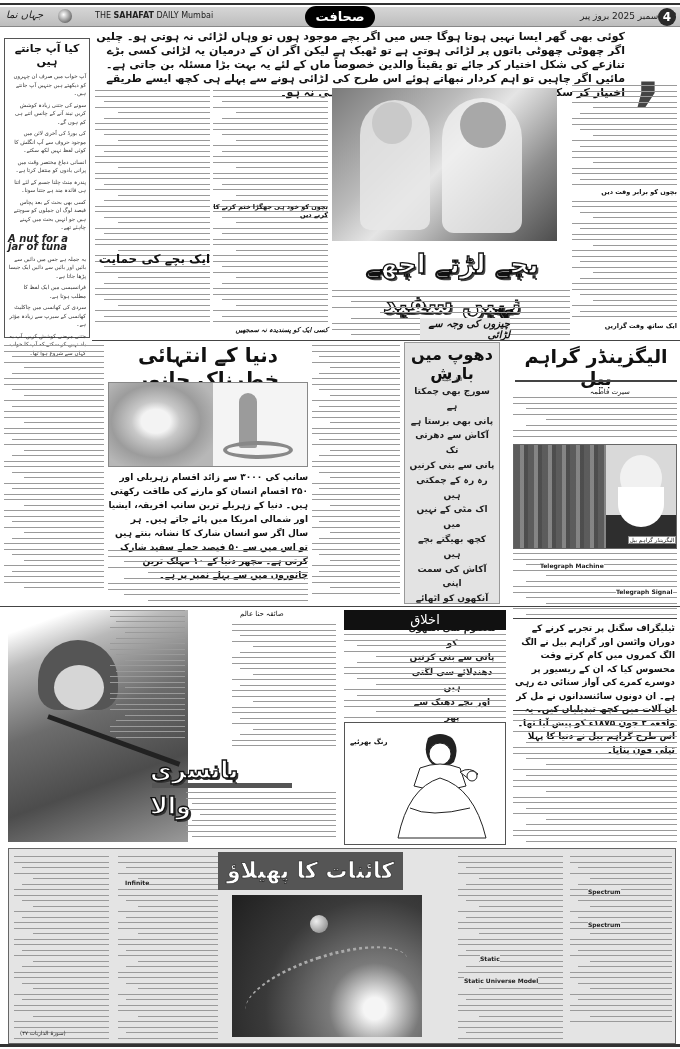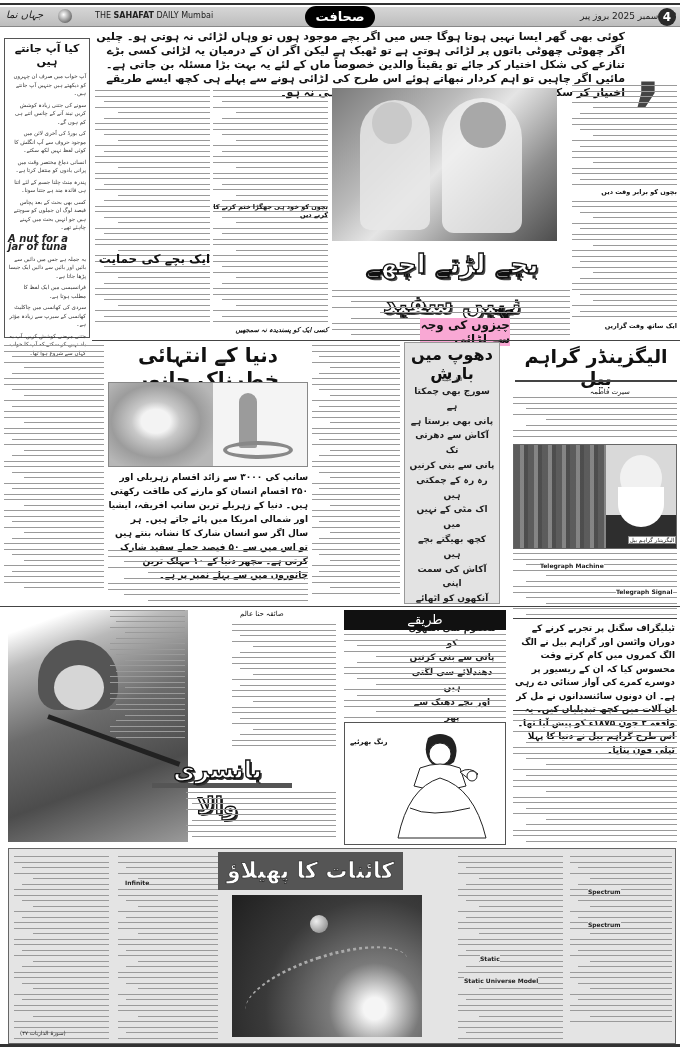--- a/index.html
+++ b/index.html
@@ -90,21 +90,21 @@
   #coloring-box { left: 344px; top: 722px; width: 162px; height: 123px; border: 1px solid #555; background: #fff; }
   #coloring-label { left: 350px; top: 738px; font-size: 7px; font-weight: bold; }
   #snow { left: 380px; top: 728px; width: 120px; height: 112px; }
 
   
   #flute-photo { left: 8px; top: 610px; width: 180px; height: 232px;
     background: linear-gradient(160deg,#ffffff 0 8%,#b9b9b9 20%,#6c6c6c 45%,#4c4c4c 70%,#9a9a9a 100%); }
   #flute-photo .hat { position: absolute; left: 30px; top: 30px; width: 80px; height: 70px; border-radius: 40px 40px 20px 20px; background: #555; }
   #flute-photo .face { position: absolute; left: 46px; top: 55px; width: 50px; height: 45px; border-radius: 50%; background: #d6d6d6; }
   #flute-photo .flute { position: absolute; left: 40px; top: 104px; width: 140px; height: 5px; background: #222; transform: rotate(20deg); transform-origin: left; }
-  #flute-head { left: 150px; top: 752px; width: 135px; height: 36px; font-size: 24px; text-align: center;
+  #flute-head { left: 150px; top: 752px; width: 135px; height: 36px; font-size: 24px; text-align: left;
     font-weight: bold; color: #fff; -webkit-text-stroke: 1.4px #111; text-shadow: 2px 2px 0 #333; line-height: 36px; }
   #flute-bar { left: 152px; top: 783px; width: 140px; height: 5px; background: #555; }
   #flute-byline { left: 240px; top: 610px; width: 90px; font-size: 7px; text-align: left; }
 
   
   #uni-frame { left: 8px; top: 848px; width: 668px; height: 196px; border: 1px solid #666; background: #e4e4e4; }
   #uni-head { left: 218px; top: 852px; width: 185px; height: 38px; background: #555; color: #fff; font-size: 22px;
     text-align: center; line-height: 38px; font-weight: bold; -webkit-text-stroke: 0.6px #222; }
   #uni-photo { left: 232px; top: 895px; width: 190px; height: 142px;
     background: radial-gradient(circle at 75% 80%,#f5f5f5 0 6%,#7a7a7a 25%,#3a3a3a 60%,#1f1f1f 100%); }
@@ -302,21 +302,21 @@
     <i></i>
     <i></i>
     <i></i>
     <i></i>
     <i></i>
     <i></i>
     <i></i>
     <i></i>
     <i></i>
   </div>
-<div class="abs headline rtl" style="left:420px;top:318px;width:90px;font-size:12px;background:#f9a8d4;">چیزوں کی وجہ سے لڑائی</div>
+<div class="abs headline rtl" style="left:420px;top:318px;width:90px;font-size:10px;background:#e5e5e5;font-style:italic;">چیزوں کی وجہ سے لڑائی</div>
 
 <div class="rule" style="left:92px;top:340px;width:588px;height:1px;"></div>
 
 <div class="lines" style="left:4px;top:345px;width:100px;height:255px;">
     <i></i>
     <i></i>
     <i></i>
     <i></i>
     <i></i>
     <i></i>
@@ -516,21 +516,21 @@
     <i></i>
     <i></i>
     <i></i>
     <i></i>
     <i></i>
     <i></i>
   </div>
 
 <div class="rule" style="left:0;top:606px;width:680px;height:1px;"></div>
 
-<div id="akhlaq-head" class="abs">طریقے</div>
+<div id="akhlaq-head" class="abs">اخلاق</div>
 <div class="lines" style="left:344px;top:634px;width:162px;height:84px;">
     <i></i>
     <i></i>
     <i></i>
     <i></i>
     <i></i>
     <i></i>
     <i></i>
     <i></i>
     <i></i>

